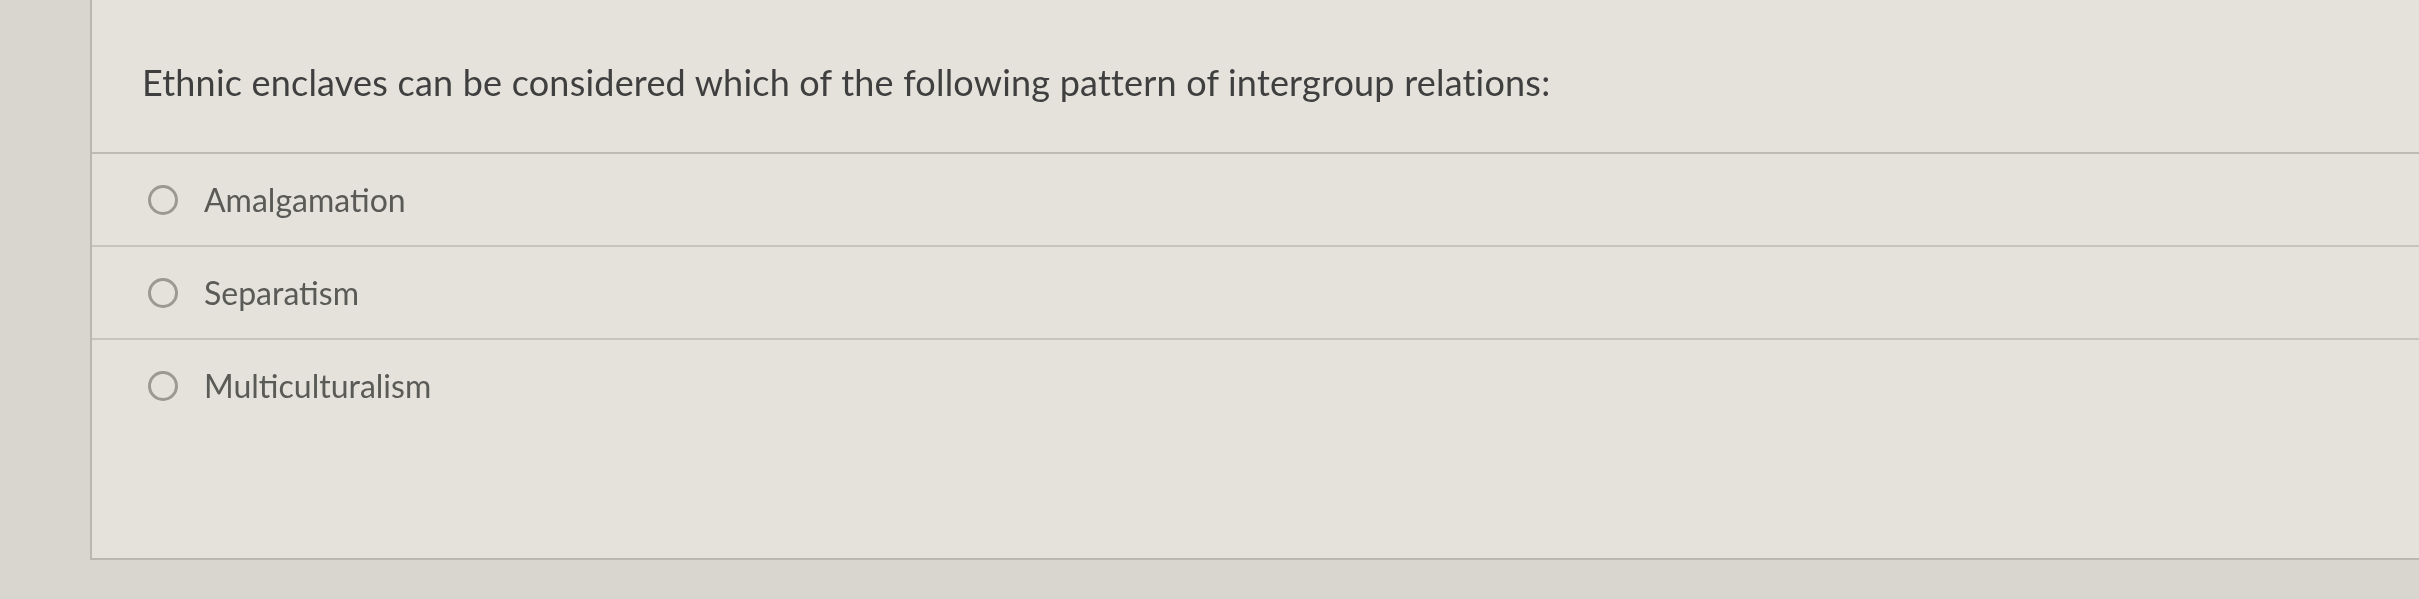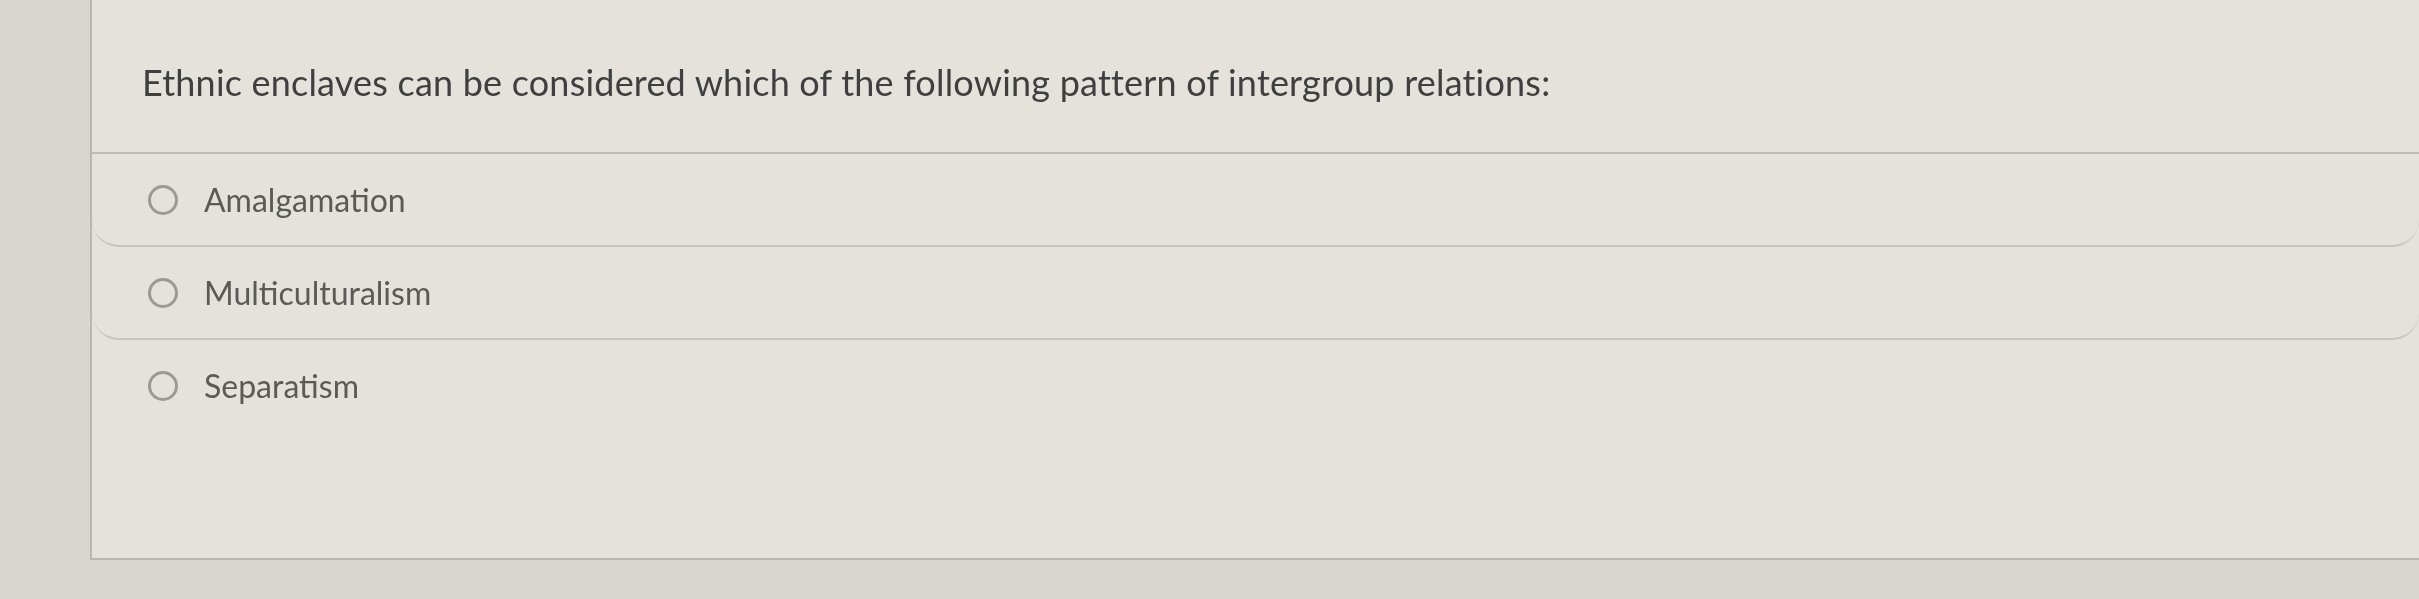--- a/index.html
+++ b/index.html
@@ -39,21 +39,20 @@
   .options {
     border-top: 2px solid #bdbbb3;
   }
   .option-row {
     display: flex;
     align-items: center;
     gap: 26px;
     padding: 26px 50px 26px 56px;
     border-bottom: 2px solid #c6c4bc;
     cursor: pointer;
-    border-radius: 27px;
   }
   .option-row:last-child {
     border-bottom: none;
   }
   .radio {
     width: 30px;
     height: 30px;
     flex: 0 0 30px;
     border: 3px solid #9b9992;
     border-radius: 50%;
@@ -76,22 +75,22 @@
   <div class="options">
 
     <label class="option-row">
       <span class="radio"></span>
       <span class="option-label">Amalgamation</span>
     </label>
 
 
     <label class="option-row">
       <span class="radio"></span>
-      <span class="option-label">Multiculturalism</span>
+      <span class="option-label">Separatism</span>
     </label>
 
     <label class="option-row">
       <span class="radio"></span>
-      <span class="option-label">Separatism</span>
+      <span class="option-label">Multiculturalism</span>
     </label>
 
   </div>
 </div>
 
 </body></html>

